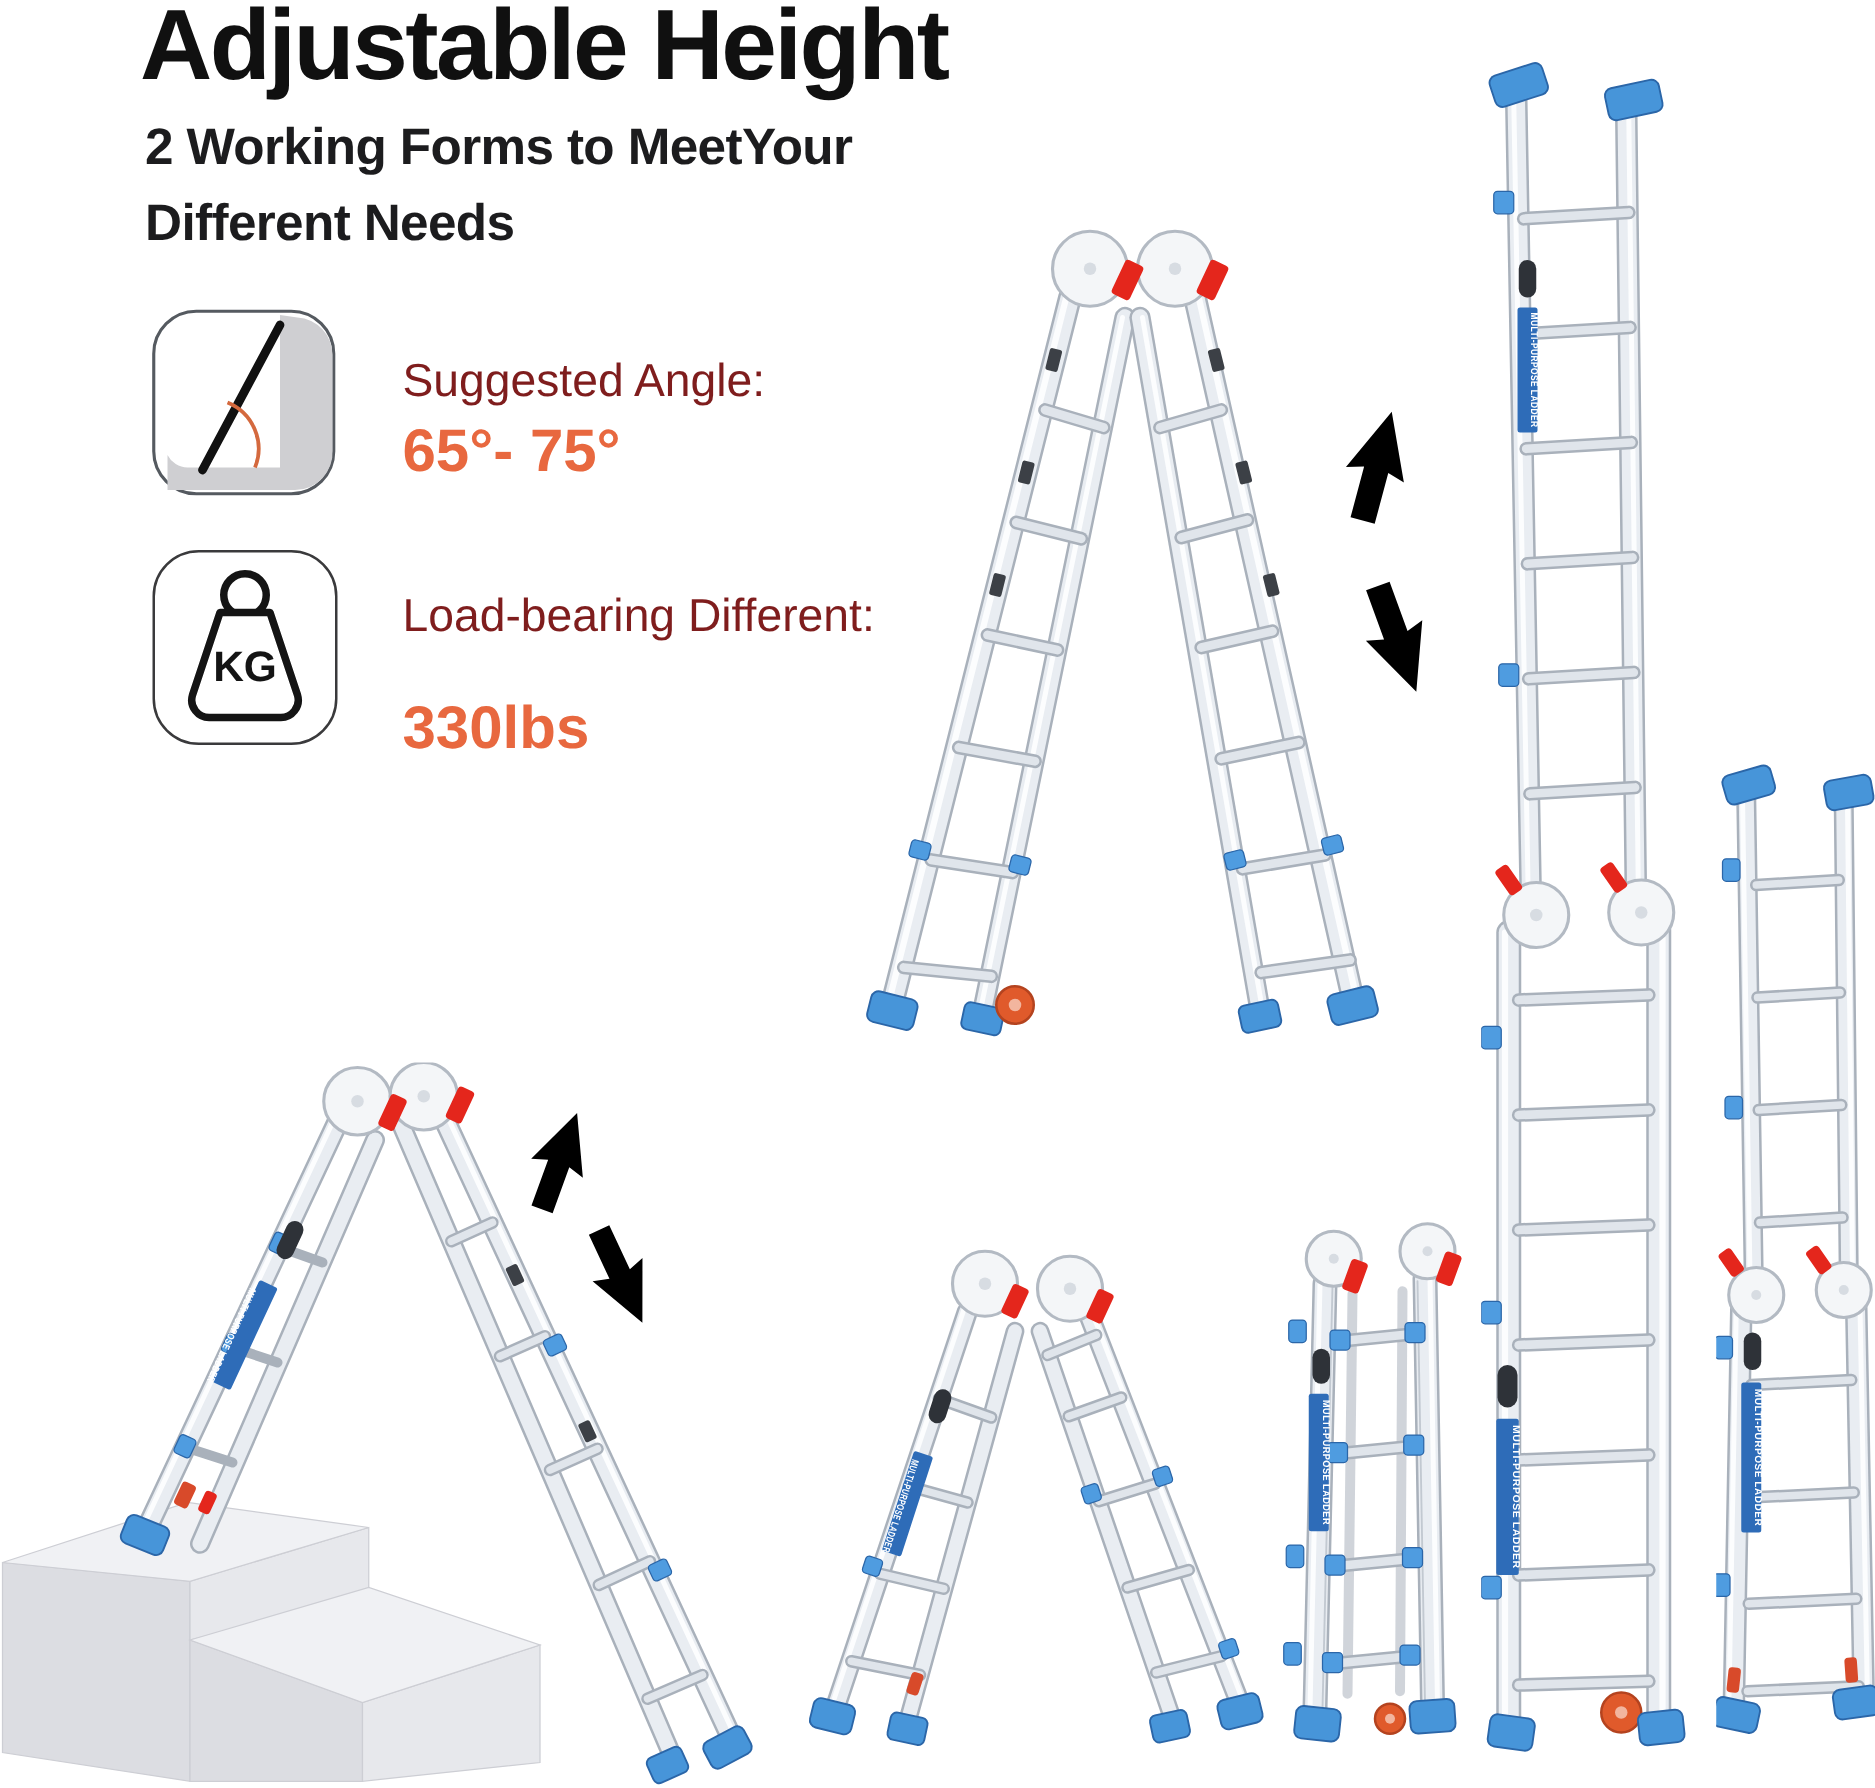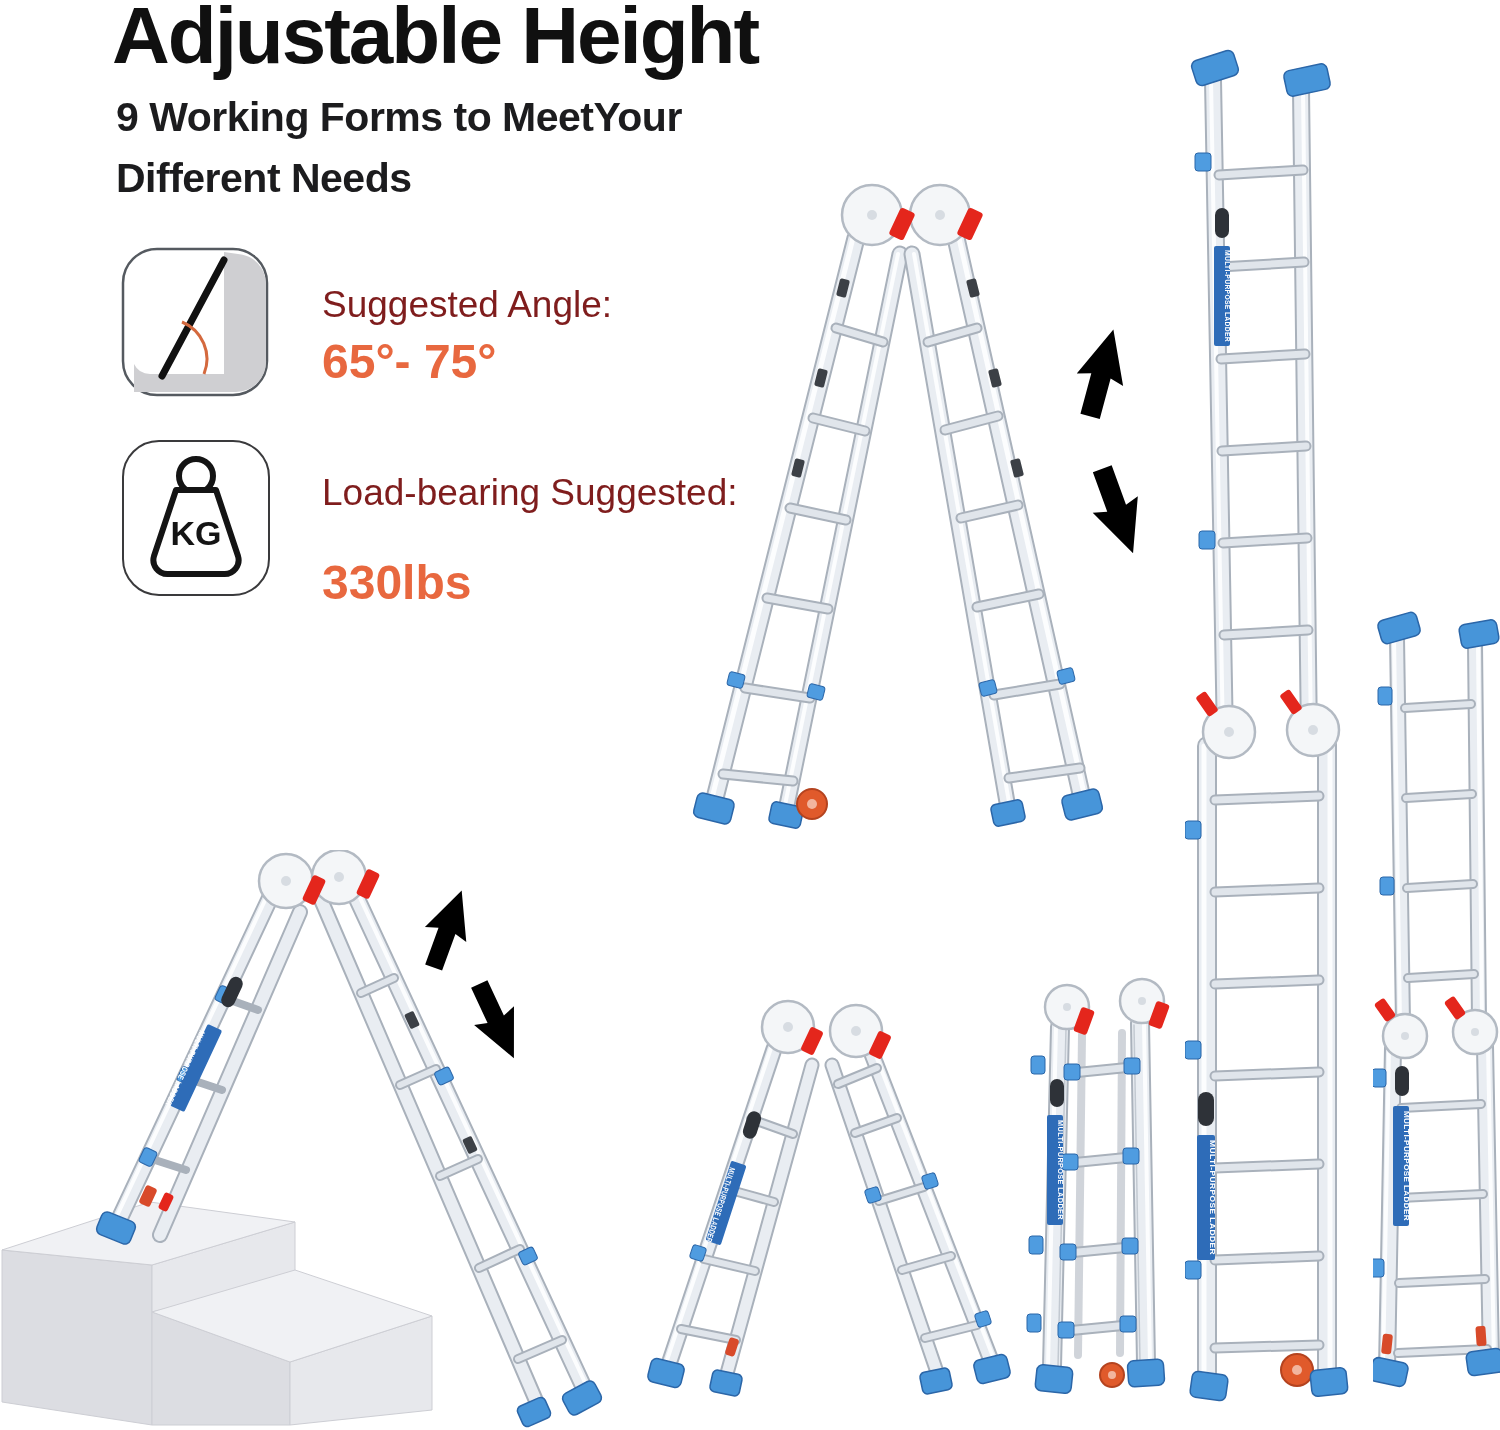--- a/index.html
+++ b/index.html
@@ -37,40 +37,40 @@
   .stairTop{fill:#f0f1f4;stroke:#cdced4;stroke-width:1;}
   .stairL{fill:#dcdde2;stroke:#cdced4;stroke-width:1;}
   .stairR{fill:#e7e8ec;stroke:#cdced4;stroke-width:1;}
 </style>
 </head>
 <body>
 
 <div class="page">
 
   <div class="title">Adjustable Height</div>
-  <div class="sub sub1">9 Working Forms to MeetYour</div>
+  <div class="sub sub1">2 Working Forms to MeetYour</div>
   <div class="sub sub2">Different Needs</div>
 
   <svg class="feature-icon" style="left:120px;top:246px" width="150" height="152" viewBox="0 0 150 152">
     <rect x="3" y="3" width="144" height="146" rx="34" fill="#ffffff" stroke="#555a60" stroke-width="2.5"></rect>
     <path d="M104 6 L118 8 A30 30 0 0 1 146 38 L146 114 A30 30 0 0 1 116 146 L104 146 Z" fill="#cfcfd2"></path>
     <path d="M14 146 L104 146 L104 128 L30 128 A18 18 0 0 1 14 118 Z" fill="#cfcfd2"></path>
     <line x1="104" y1="14" x2="42" y2="130" stroke="#111111" stroke-width="7" stroke-linecap="round"></line>
     <path d="M62 76 A40 40 0 0 1 84 128" fill="none" stroke="#d4693e" stroke-width="3"></path>
   </svg>
   <div class="feature-label" style="top:284px">Suggested Angle:</div>
   <div class="feature-value" style="top:334px">65°- 75°</div>
 
   <svg class="feature-icon" style="left:120px;top:438px" width="152" height="160" viewBox="0 0 152 160">
     <rect x="3" y="3" width="146" height="154" rx="36" fill="#ffffff" stroke="#3a3a3c" stroke-width="2"></rect>
     <circle cx="76" cy="38" r="17" fill="#ffffff" stroke="#141414" stroke-width="6"></circle>
     <path d="M56 52 L96 52 L118 118 A14 14 0 0 1 104 136 L48 136 A14 14 0 0 1 34 118 Z" fill="#ffffff" stroke="#141414" stroke-width="6" stroke-linejoin="round"></path>
     <text x="76" y="107" text-anchor="middle" font-size="34" font-weight="800" fill="#141414" font-family="Liberation Sans, sans-serif">KG</text>
   </svg>
-  <div class="feature-label" style="top:472px">Load-bearing Suggested:</div>
+  <div class="feature-label" style="top:472px">Load-bearing Different:</div>
   <div class="feature-value" style="top:555px">330lbs</div>
 
   <svg class="fig" style="left:640px;top:160px" width="500" height="690" viewBox="0 0 500 690">
     <g>
       <line class="railc" stroke-width="19" x1="216" y1="78" x2="74" y2="642"></line>
       <line class="railf" stroke-width="15" x1="216" y1="78" x2="74" y2="642"></line>
       <line class="railh" stroke-width="5" x1="213" y1="78" x2="71" y2="642"></line>
       <line class="railc" stroke-width="17" x1="260" y1="94" x2="146" y2="650"></line>
       <line class="railf" stroke-width="13" x1="260" y1="94" x2="146" y2="650"></line>
       <line class="railh" stroke-width="4" x1="258" y1="94" x2="144" y2="650"></line>

